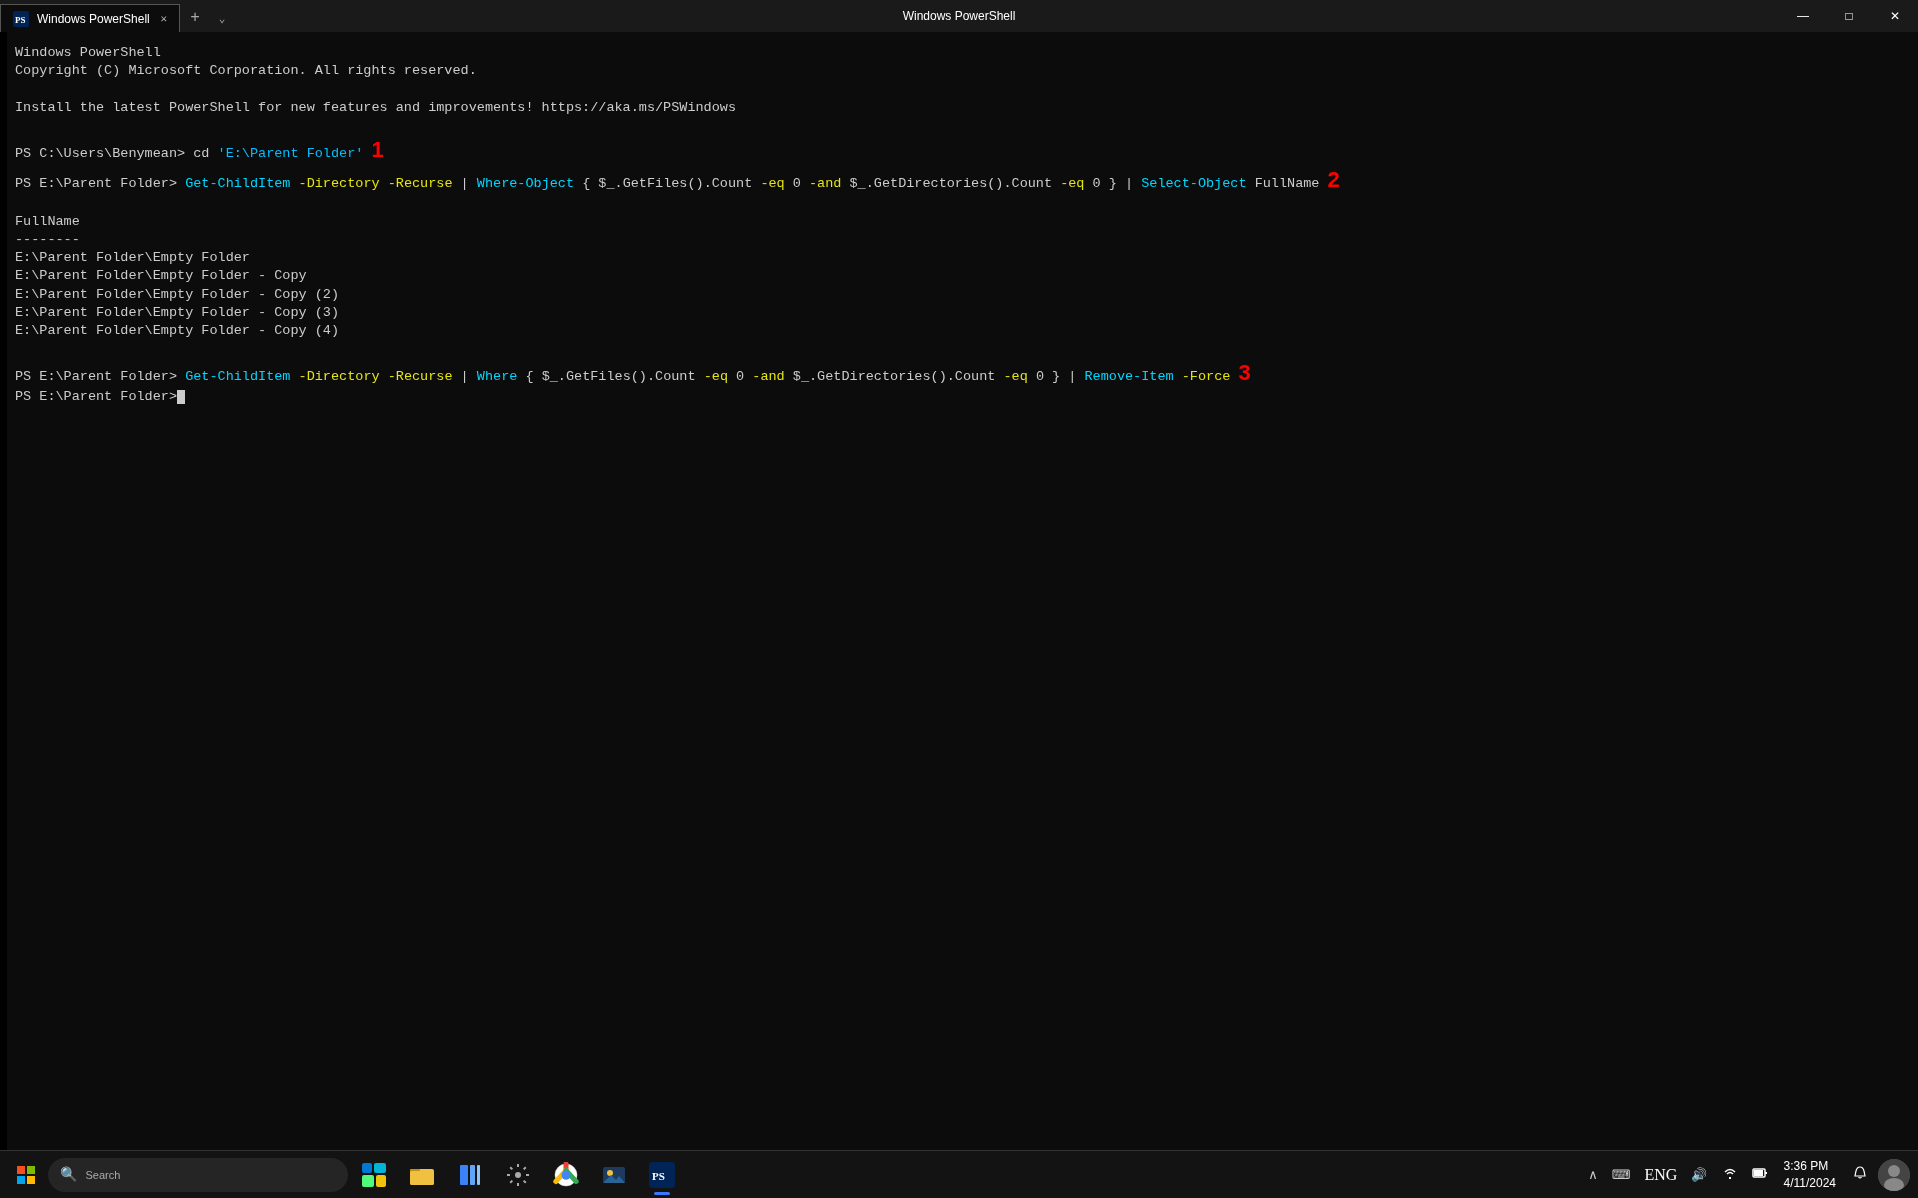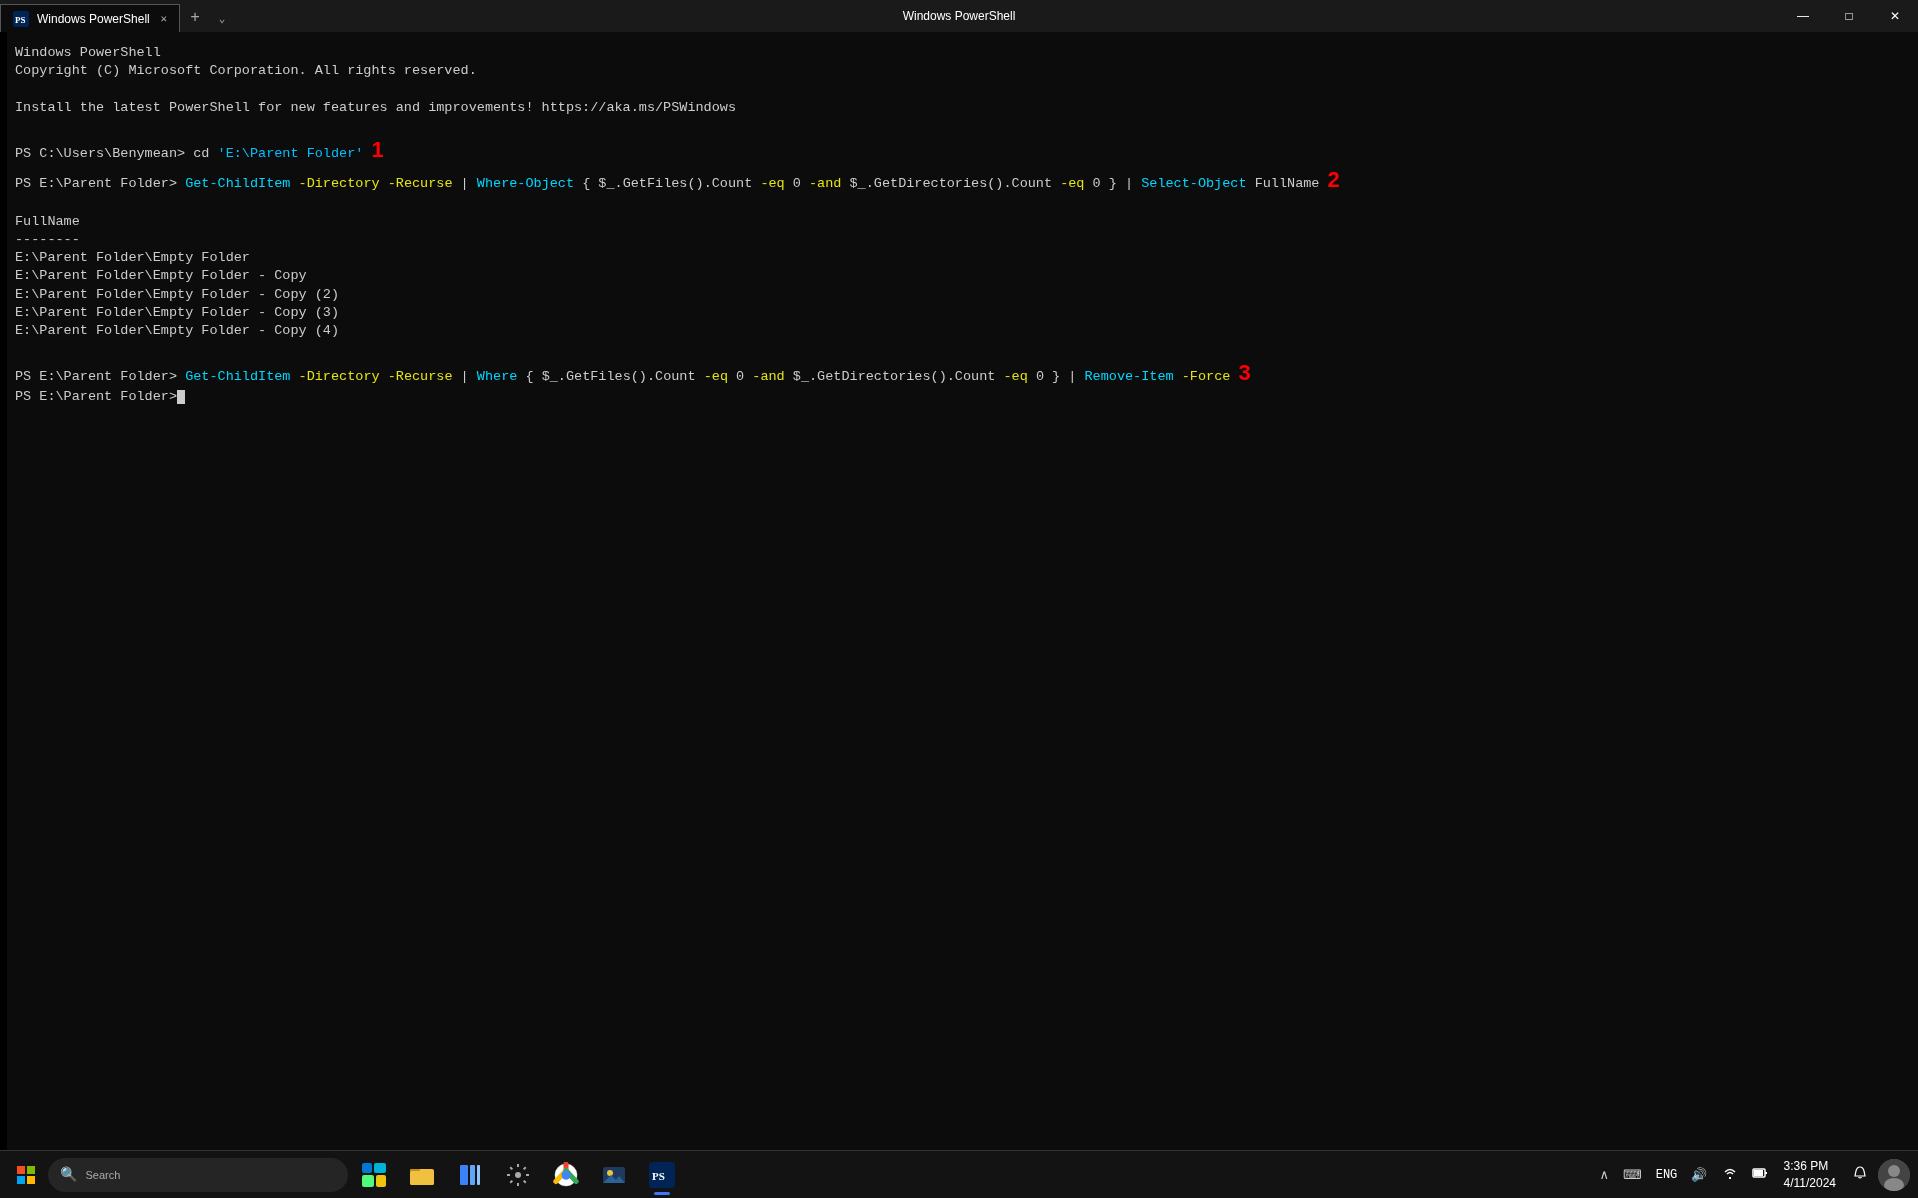--- a/index.html
+++ b/index.html
@@ -336,21 +336,21 @@
   <div class="tb-app tb-app-active">
     <svg width="26" height="26" viewBox="0 0 26 26">
       <rect width="26" height="26" rx="3" fill="#012456"></rect>
       <text x="3" y="18" font-family="Consolas" font-size="11" fill="white" font-weight="bold">PS</text>
     </svg>
   </div>
 
   <div class="sys-tray">
     <span class="tray-icon">∧</span>
     <span class="tray-icon">⌨</span>
-    <span class="tray-icon" style="font-size:12px; color:#fff; font-family:Liberation Mono, monospace;">ENG</span>
+    <span class="tray-icon" style="font-size:16px; color:#fff; font-family:Liberation Serif, serif;">ENG</span>
     <span class="tray-icon">🔊</span>
     <span class="tray-icon">
       <svg width="16" height="16" viewBox="0 0 16 16">
           <path d="M8 12 L8 14" stroke="#fff" stroke-width="2"></path>
           <path d="M5 9 Q8 6 11 9" stroke="#fff" stroke-width="1.5" fill="none"></path>
           <path d="M3 7 Q8 2 13 7" stroke="#fff" stroke-width="1.5" fill="none"></path>
         </svg>
     </span>
     <span class="tray-icon">
       <svg width="16" height="16" viewBox="0 0 16 16">

